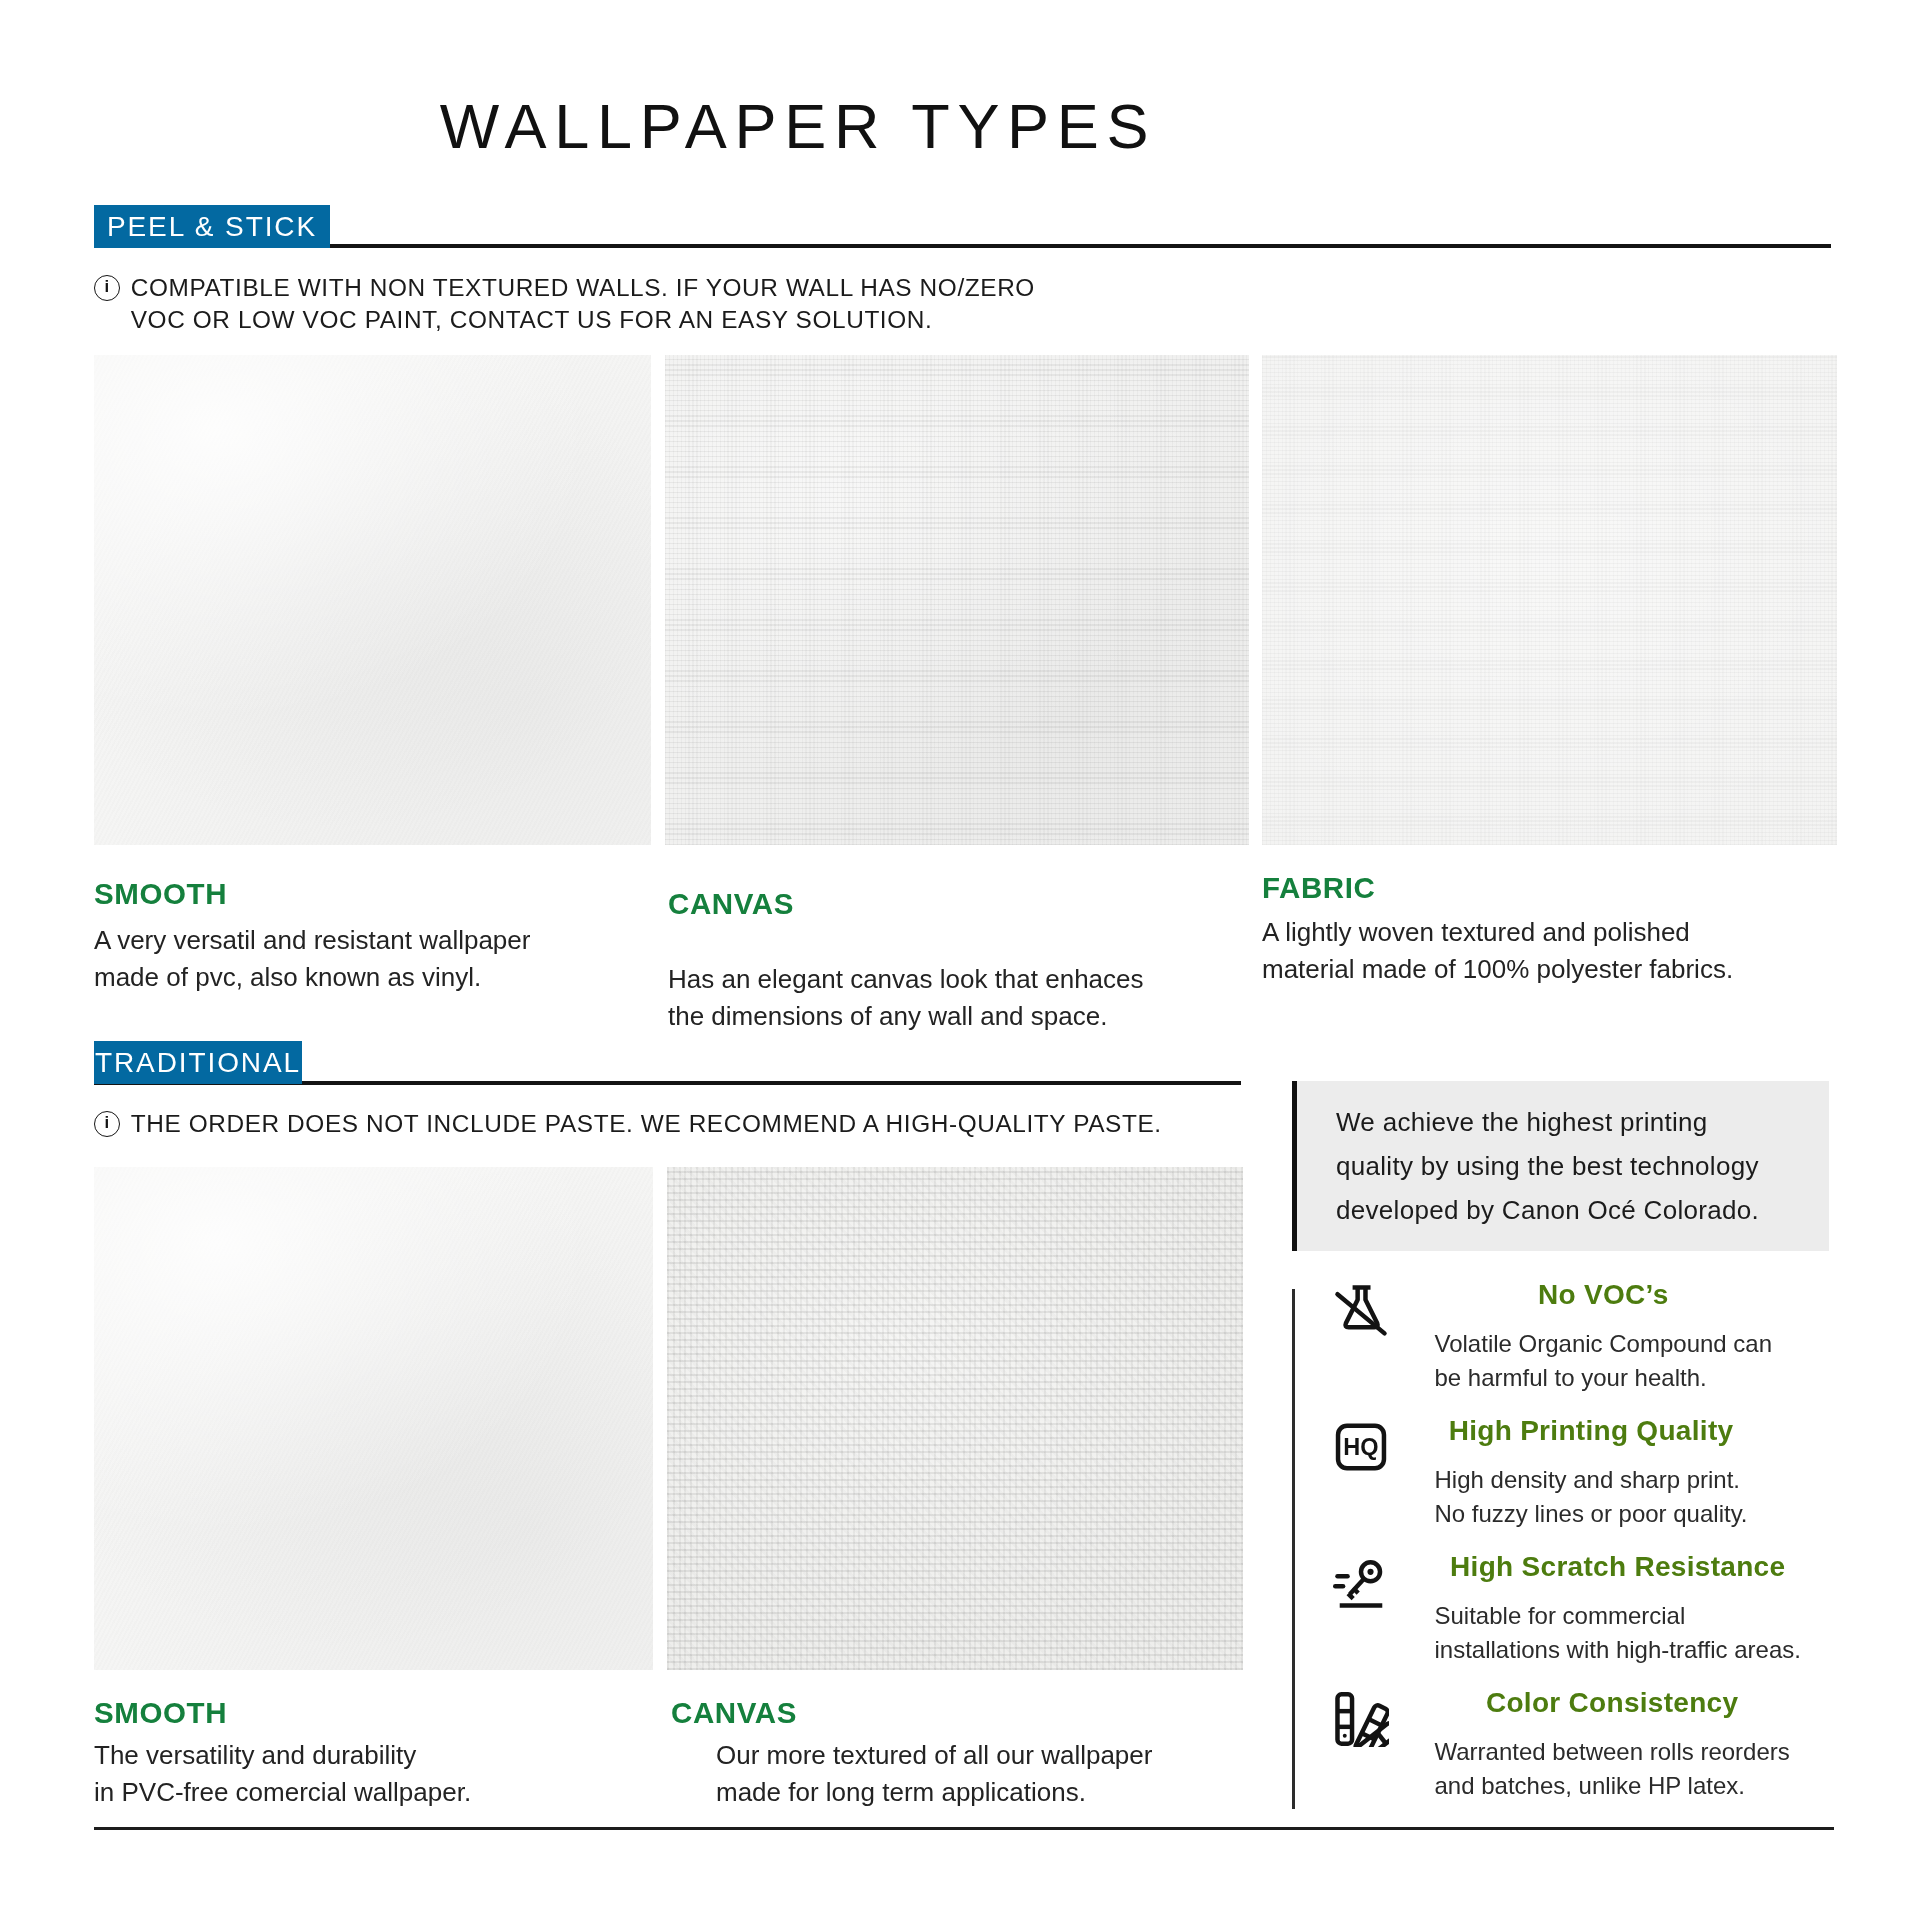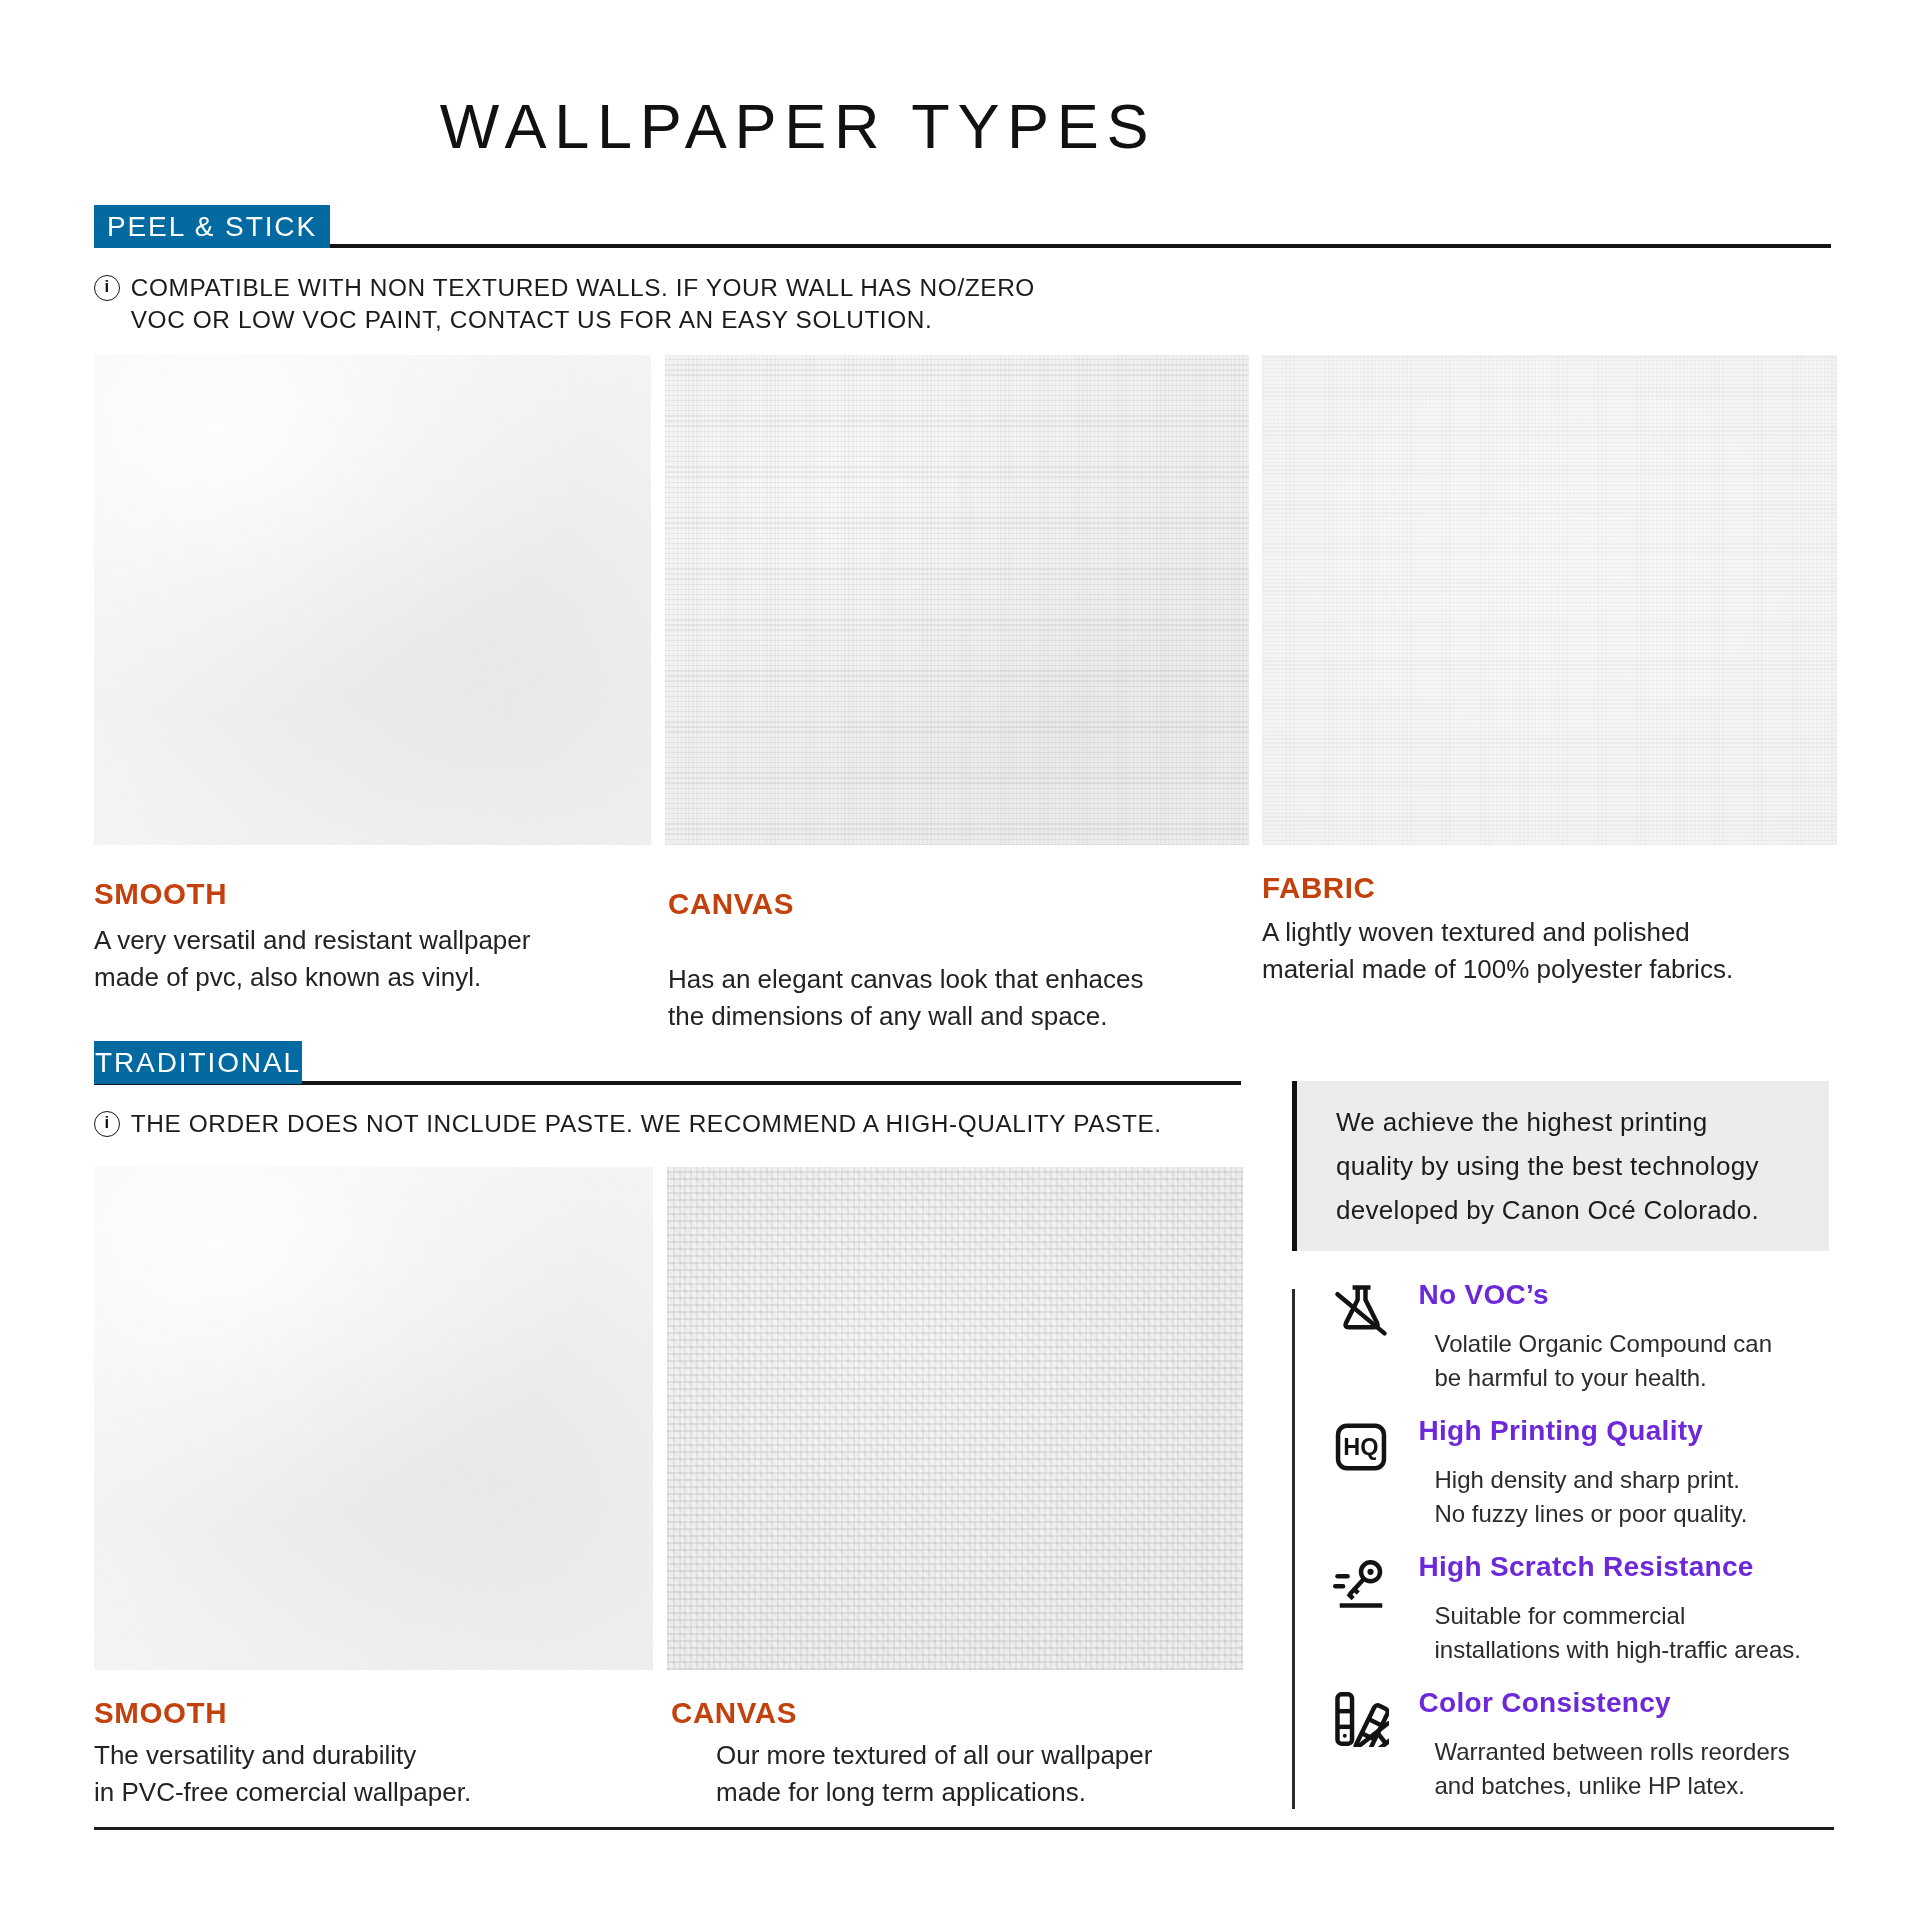--- a/index.html
+++ b/index.html
@@ -63,21 +63,21 @@
   }
   .texture-canvas-coarse{
     background-color:#eeeeec;
     background-image:
       repeating-linear-gradient(0deg, rgba(0,0,0,0.07) 0 1.9px, rgba(255,255,255,0.07) 1.9px 3.9px, rgba(0,0,0,0) 3.9px 7px),
       repeating-linear-gradient(90deg, rgba(0,0,0,0.05) 0 1.9px, rgba(0,0,0,0) 1.9px 5.8px),
       repeating-linear-gradient(48deg, rgba(0,0,0,0.02) 0 3.2px, rgba(0,0,0,0) 3.2px 8.3px),
       radial-gradient(578px 449px at 40% 35%, rgba(255,255,255,0.4), rgba(255,255,255,0) 70%);
   }
 
-  .swatch-label{position:absolute;margin:0;font-size:29.5px;font-weight:600;letter-spacing:0.6px;color:#c2410c;}
+  .swatch-label{position:absolute;margin:0;font-size:29.5px;font-weight:600;letter-spacing:0.6px;color:#15803d;}
   .l1{left:94px;top:877px;}
   .l2{left:668px;top:887px;}
   .l3{left:1262px;top:871px;}
   .l4{left:94px;top:1696px;}
   .l5{left:671px;top:1696px;}
 
   .swatch-desc{position:absolute;margin:0;font-size:26px;line-height:37px;color:#232323;white-space:pre-line;}
   .d1{left:94px;top:922px;width:578px;}
   .d2{left:668px;top:961px;width:597px;}
   .d3{left:1262px;top:914px;width:591px;}
@@ -88,21 +88,21 @@
              background:#ececec;border-left:5.8px solid #111;
              padding:19px 26px 19px 39px;}
   .quote-box p{margin:0;font-size:26px;line-height:44px;letter-spacing:0.3px;color:#1b1b1b;white-space:pre-line;}
 
   .vline{position:absolute;left:1292px;top:1289px;width:2.6px;height:520px;background:#2c2c2c;}
 
   .feature{position:absolute;left:1333px;width:503px;display:flex;align-items:flex-start;gap:29.5px;}
   .f1{top:1279px;} .f2{top:1415px;} .f3{top:1551px;} .f4{top:1687px;}
   .ficon{flex:0 0 auto;width:56px;height:56px;margin-top:3.9px;}
   .ficon svg{width:56px;height:56px;display:block;}
-  .ftext h4{margin:0 0 7.7px 0;font-size:28px;font-weight:700;color:#6d28d9;letter-spacing:0.3px;}
+  .ftext h4{margin:0 0 7.7px 0;font-size:28px;font-weight:700;color:#4d7c0f;letter-spacing:0.3px;text-align:center;}
   .ftext p{margin:16px;font-size:24px;line-height:34px;color:#2b2b2b;white-space:pre-line;}
 
   .ic{stroke:#131313;fill:none;stroke-width:8;}
 </style>
 </head>
 <body>
 
 <div id="page">
 
   <h1 class="title">WALLPAPER TYPES</h1>

